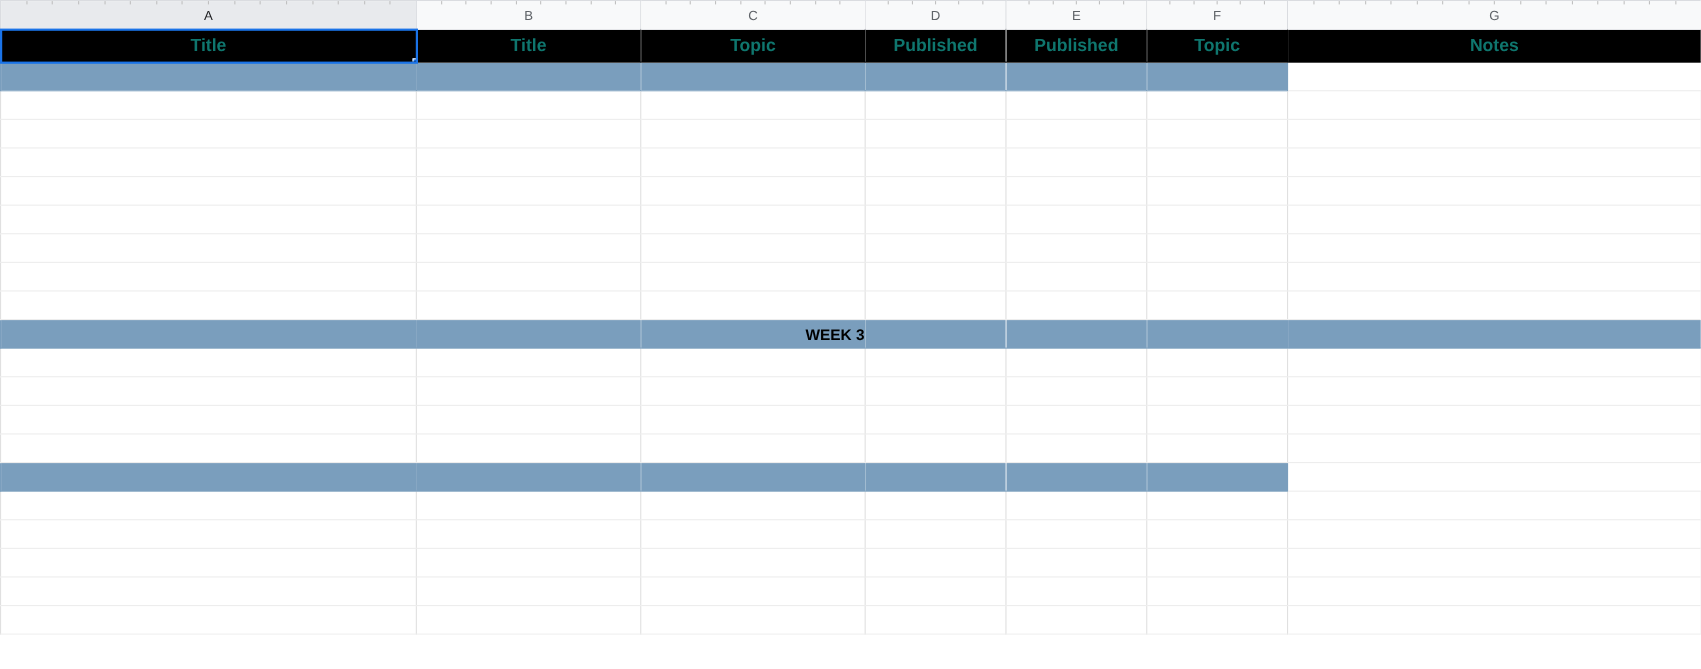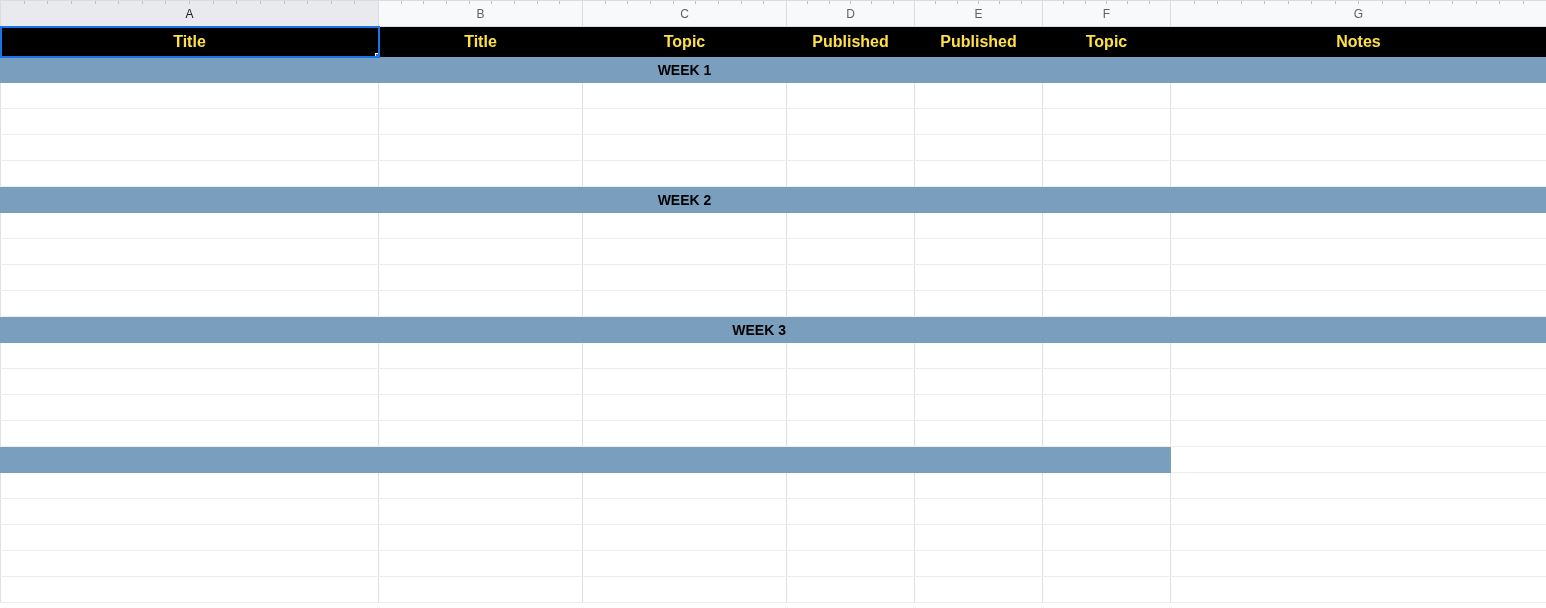--- a/index.html
+++ b/index.html
@@ -52,21 +52,21 @@
       display: flex;
       justify-content: space-evenly;
     }
     .tick {
       width: 1px;
       height: 3px;
       background: #c0c0c0;
     }
     .header-row .cell {
       background: #000000;
-      color: #fde047;
+      color: #0f766e;
       font-weight: bold;
       font-size: 16px;
       text-align: center;
       height: 30px;
       border-color: #000000;
     }
     .header-row .cell.selected-cell {
       outline: 2px solid #1a73e8;
       outline-offset: -1px;
       z-index: 10;
@@ -190,66 +190,56 @@
       <div class="cell" style="width: 204px;"><span>Title</span></div>
       <div class="cell" style="width: 204px;"><span>Topic</span></div>
       <div class="cell" style="width: 128px;"><span>Published</span></div>
       <div class="cell" style="width: 128px;"><span>Published</span></div>
       <div class="cell" style="width: 128px;"><span>Topic</span></div>
       <div class="cell" style="width: 376px;"><span>Notes</span></div>
     </div>
     <div class="row week-row">
       <div class="cell" style="width: 378px;"></div>
       <div class="cell" style="width: 204px;"></div>
-      <div class="cell week-label" style="width: 204px;"><span>WEEK 1</span></div>
-      <div class="cell" style="width: 128px;"></div>
-      <div class="cell" style="width: 128px;"></div>
-      <div class="cell" style="width: 128px;"></div>
-      <div class="cell" style="width: 376px;"></div>
-    </div>
-    <div class="row data-row">
-      <div class="cell" style="width: 378px;"></div>
-      <div class="cell" style="width: 204px;"></div>
-      <div class="cell" style="width: 204px;"></div>
-      <div class="cell" style="width: 128px;"></div>
-      <div class="cell" style="width: 128px;"></div>
-      <div class="cell" style="width: 128px;"></div>
-      <div class="cell" style="width: 376px;"></div>
-    </div>
-    <div class="row data-row">
-      <div class="cell" style="width: 378px;"></div>
-      <div class="cell" style="width: 204px;"></div>
-      <div class="cell" style="width: 204px;"></div>
-      <div class="cell" style="width: 128px;"></div>
-      <div class="cell" style="width: 128px;"></div>
-      <div class="cell" style="width: 128px;"></div>
-      <div class="cell" style="width: 376px;"></div>
-    </div>
-    <div class="row data-row">
-      <div class="cell" style="width: 378px;"></div>
-      <div class="cell" style="width: 204px;"></div>
-      <div class="cell" style="width: 204px;"></div>
-      <div class="cell" style="width: 128px;"></div>
-      <div class="cell" style="width: 128px;"></div>
-      <div class="cell" style="width: 128px;"></div>
-      <div class="cell" style="width: 376px;"></div>
-    </div>
-    <div class="row data-row">
-      <div class="cell" style="width: 378px;"></div>
-      <div class="cell" style="width: 204px;"></div>
-      <div class="cell" style="width: 204px;"></div>
-      <div class="cell" style="width: 128px;"></div>
-      <div class="cell" style="width: 128px;"></div>
-      <div class="cell" style="width: 128px;"></div>
-      <div class="cell" style="width: 376px;"></div>
-    </div>
-    <div class="row week-row">
-      <div class="cell" style="width: 378px;"></div>
-      <div class="cell" style="width: 204px;"></div>
-      <div class="cell week-label" style="width: 204px;"><span>WEEK 2</span></div>
+      <div class="cell" style="width: 128px;"></div>
+      <div class="cell" style="width: 128px;"></div>
+      <div class="cell" style="width: 128px;"></div>
+      <div class="cell" style="width: 376px;"></div>
+    </div>
+    <div class="row data-row">
+      <div class="cell" style="width: 378px;"></div>
+      <div class="cell" style="width: 204px;"></div>
+      <div class="cell" style="width: 204px;"></div>
+      <div class="cell" style="width: 128px;"></div>
+      <div class="cell" style="width: 128px;"></div>
+      <div class="cell" style="width: 128px;"></div>
+      <div class="cell" style="width: 376px;"></div>
+    </div>
+    <div class="row data-row">
+      <div class="cell" style="width: 378px;"></div>
+      <div class="cell" style="width: 204px;"></div>
+      <div class="cell" style="width: 204px;"></div>
+      <div class="cell" style="width: 128px;"></div>
+      <div class="cell" style="width: 128px;"></div>
+      <div class="cell" style="width: 128px;"></div>
+      <div class="cell" style="width: 376px;"></div>
+    </div>
+    <div class="row data-row">
+      <div class="cell" style="width: 378px;"></div>
+      <div class="cell" style="width: 204px;"></div>
+      <div class="cell" style="width: 204px;"></div>
+      <div class="cell" style="width: 128px;"></div>
+      <div class="cell" style="width: 128px;"></div>
+      <div class="cell" style="width: 128px;"></div>
+      <div class="cell" style="width: 376px;"></div>
+    </div>
+    <div class="row data-row">
+      <div class="cell" style="width: 378px;"></div>
+      <div class="cell" style="width: 204px;"></div>
+      <div class="cell" style="width: 204px;"></div>
       <div class="cell" style="width: 128px;"></div>
       <div class="cell" style="width: 128px;"></div>
       <div class="cell" style="width: 128px;"></div>
       <div class="cell" style="width: 376px;"></div>
     </div>
     <div class="row data-row">
       <div class="cell" style="width: 378px;"></div>
       <div class="cell" style="width: 204px;"></div>
       <div class="cell" style="width: 204px;"></div>
       <div class="cell" style="width: 128px;"></div>

